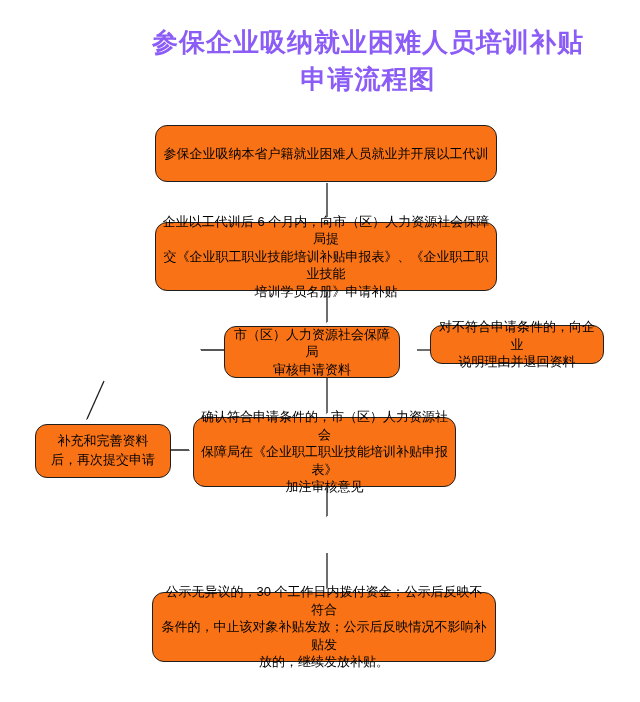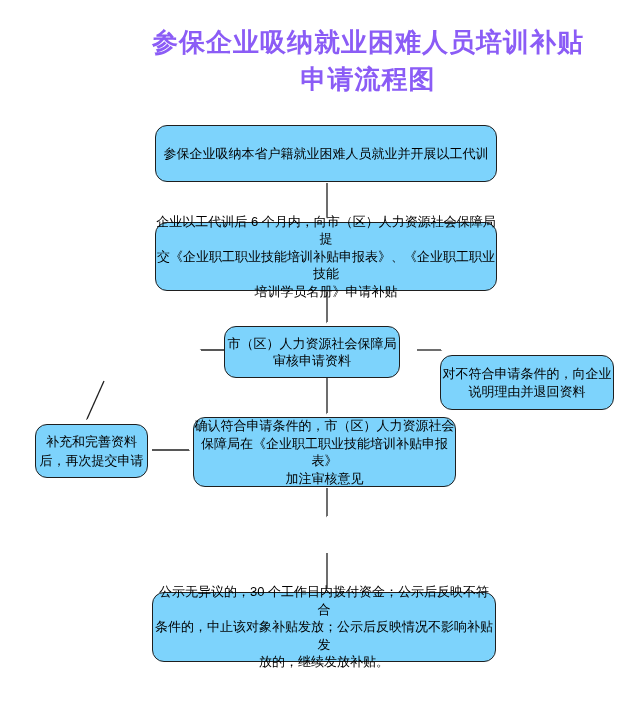--- a/index.html
+++ b/index.html
@@ -12,37 +12,37 @@
     font-size:26px;line-height:37px;letter-spacing:1px;
     white-space:pre-line;
     margin-left:48px;
   }
 
   .node{
     position:absolute;
     box-sizing:border-box;
     border:1.4px solid #1f1f1f;
     border-radius:12px;
-    background:#7dd3fc;
+    background:#f97316;
     color:#000;
     font-size:13px;
     line-height:17.5px;
     text-align:center;
     display:flex;align-items:center;justify-content:center;
     white-space:pre-line;
-    padding:2px 0;
+    padding:2px 6px;
   }
 
   
   .n-start    {left:155px;top:125px;width:342px;height:57px;}
   .n-submit   {left:155px;top:222px;width:342px;height:69px;text-align:center;}
   .n-review   {left:224px;top:326px;width:176px;height:52px;}
   .n-clarify  {left:25px; top:325px;width:171px;height:55px;}
-  .n-reject   {left:440px;top:325px;width:174px;height:55px;margin-top:30px;}
-  .n-resubmit {left:35px; top:424px;width:113px;height:54px;line-height:19px;}
+  .n-reject   {left:430px;top:325px;width:174px;height:39px;}
+  .n-resubmit {left:35px; top:424px;width:136px;height:54px;line-height:19px;font-family:Liberation Mono, monospace;}
   .n-approve  {left:193px;top:417px;width:263px;height:70px;}
   .n-publicize{left:237px;top:520px;width:171px;height:32px;border-width:2px;border-radius:9px;}
   .n-disburse {left:152px;top:592px;width:344px;height:70px;}
 
   #arrow-layer{position:absolute;left:0;top:0;width:640px;height:702px;pointer-events:none;}
 </style>
 </head>
 <body>
 
 <div id="canvas">

